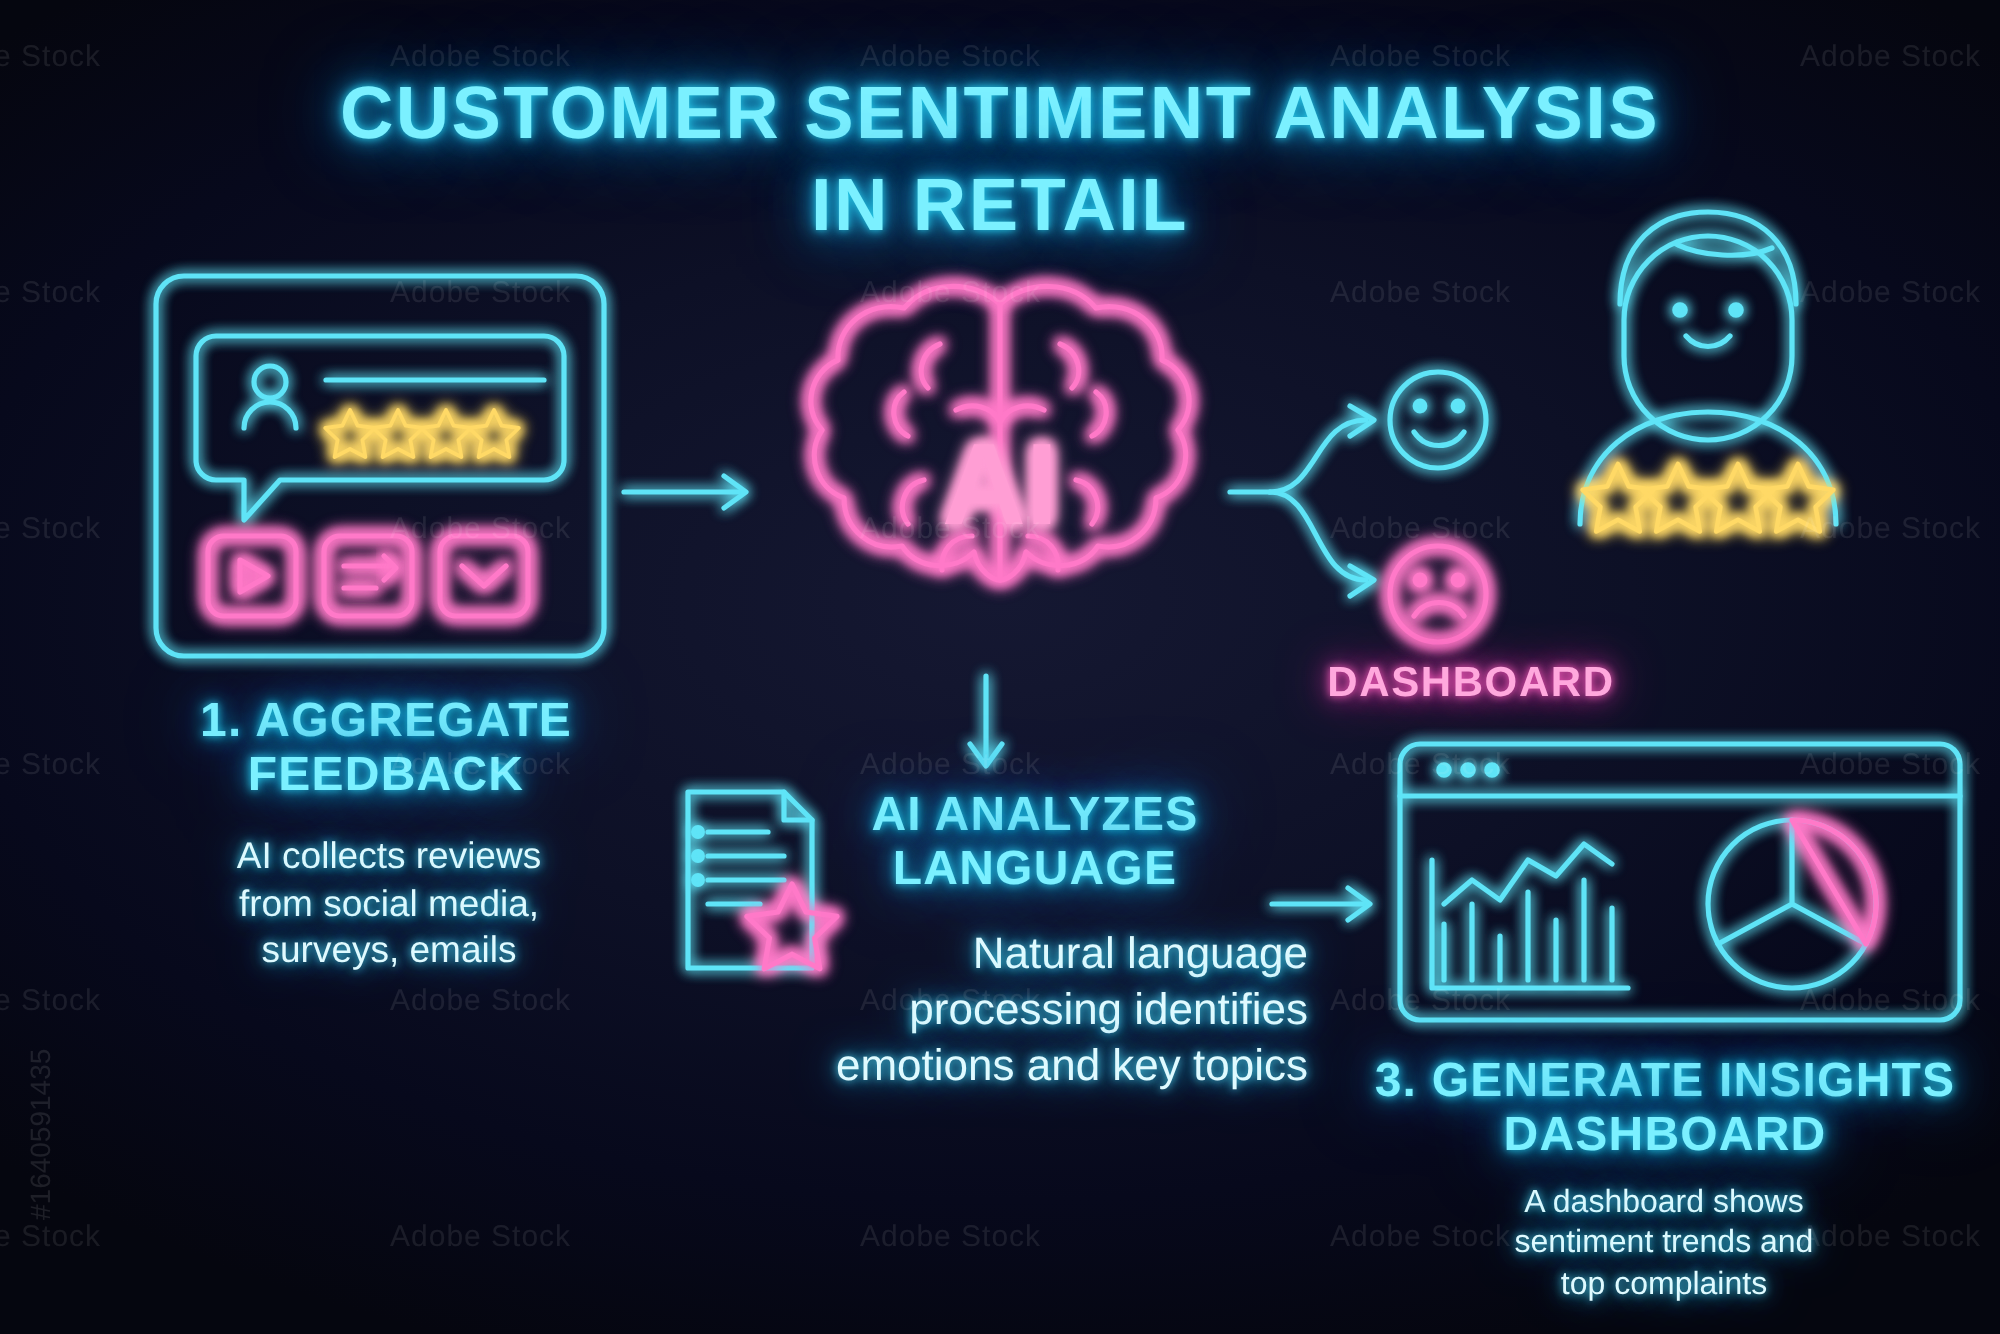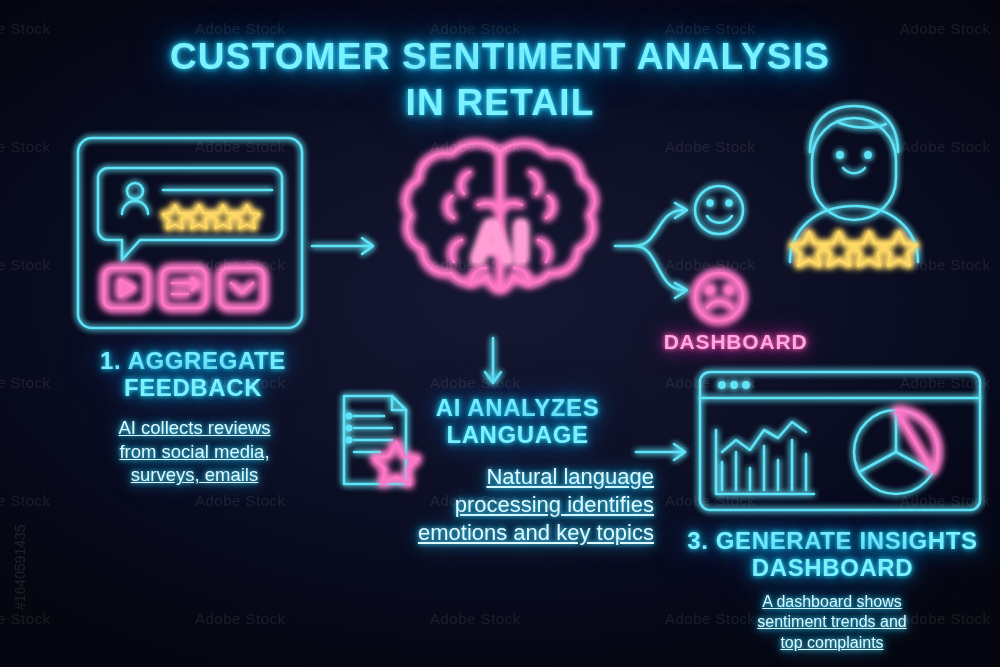--- a/index.html
+++ b/index.html
@@ -40,21 +40,21 @@
     position:absolute;left:0;right:0;text-align:center;
     font-weight:bold;letter-spacing:1.2px;
   }
   #title1{top:36px;font-size:37px;}
   #title2{top:82px;font-size:37px;}
 
   .head{
     position:absolute;font-weight:bold;letter-spacing:.6px;line-height:1.12;
   }
   .body{
-    position:absolute;line-height:1.28;text-decoration:underline;
+    position:absolute;line-height:1.28;
   }
 
   #h1{left:78px;top:348px;width:230px;text-align:center;font-size:24px;}
   #b1{left:72px;top:416px;width:245px;text-align:center;font-size:18.5px;}
 
   #h2{left:400px;top:395px;width:235px;text-align:center;font-size:24px;}
   #b2{left:392px;top:463px;width:262px;text-align:right;font-size:22px;}
 
   #h3{left:660px;top:528px;width:345px;text-align:center;font-size:24px;}
   #b3{left:672px;top:592px;width:320px;text-align:center;font-size:16px;}

